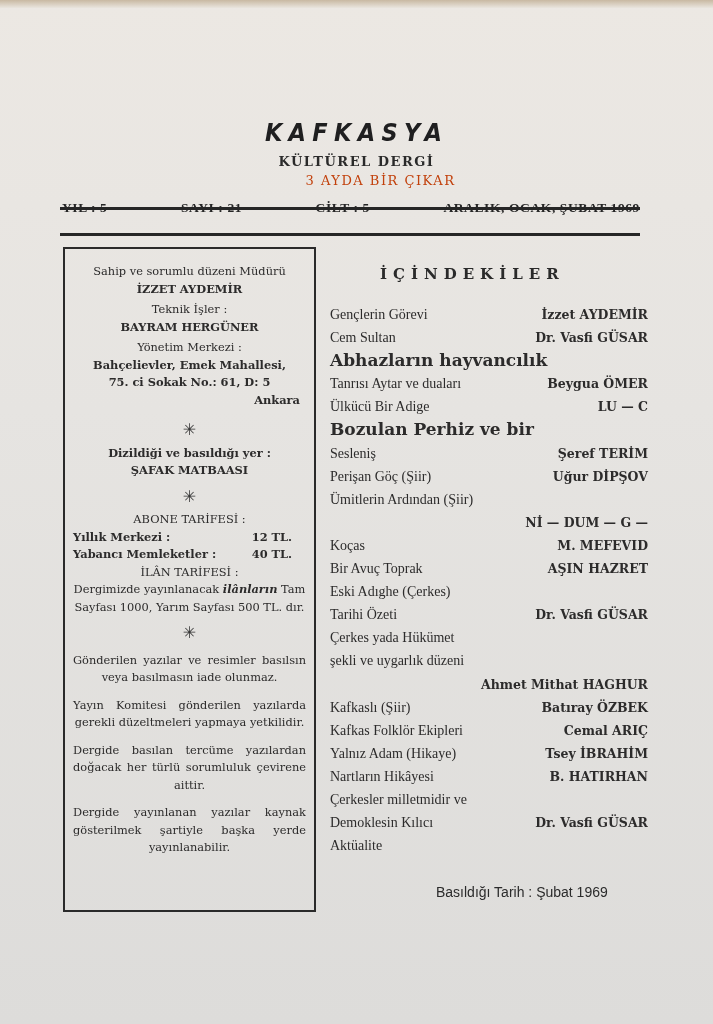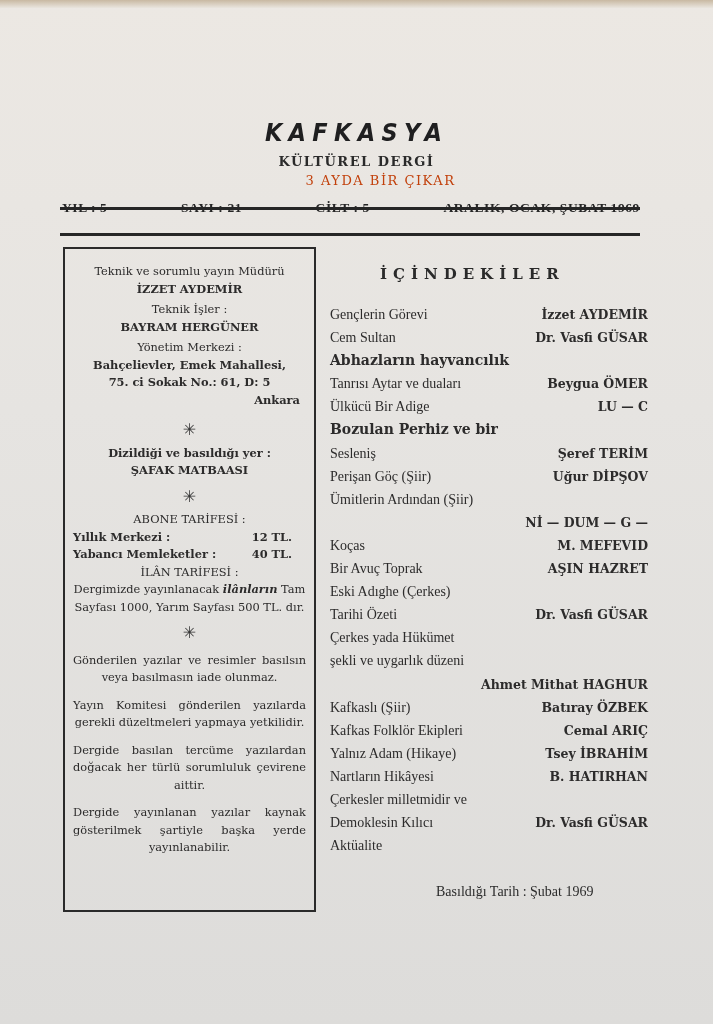--- a/index.html
+++ b/index.html
@@ -29,45 +29,45 @@
     .box .star { font-size:16px; margin:8px 0 6px 0; color:#333; }
     .box .row { display:flex; justify-content:space-between; font-weight:bold; padding-right:14px; }
     .box .para { text-align:justify; text-align-last:center; margin-top:10px; }
     .box .ital { font-style:italic; font-weight:bold; }
     .toc-title { position:absolute; left:380px; top:265px; font-weight:bold; font-size:15px;
       letter-spacing:6px; color:#2a2a2a; }
     .toc { position:absolute; left:330px; top:303px; width:318px; font-size:14px;
       line-height:23.1px; font-family:"Liberation Serif", serif; }
     .toc .line { display:flex; justify-content:space-between; white-space:nowrap; }
     .toc .au { font-weight:bold; font-family:"DejaVu Serif", serif; font-size:12.5px; }
-    .toc .boldt { font-weight:bold; font-family:"DejaVu Serif", serif; font-size:14px; }
+    .toc .boldt { font-weight:bold; font-family:"DejaVu Serif", serif; font-size:17px; }
     .toc .r { justify-content:flex-end; }
     .date { position:absolute; left:436px; top:884px; font-size:14px;
-      font-family:Liberation Serif, serif; color:#2b2b2b;text-align:center; }
+      font-family:Liberation Sans, sans-serif; color:#2b2b2b;text-align:center; }
   </style>
 </head>
 <body>
 
 <div class="topedge"></div>
 
 <div class="title mag">KAFKASYA</div>
 <div class="title sub1">KÜLTÜREL DERGİ</div>
 <div class="title sub2">3 AYDA BİR ÇIKAR</div>
 
 <div class="rule" style="top:207px"></div>
 <div class="infobar">
   <span>YIL : 5</span>
   <span>SAYI : 21</span>
   <span>CİLT : 5</span>
   <span>ARALIK, OCAK, ŞUBAT 1969</span>
 </div>
 <div class="rule" style="top:233px"></div>
 
 <div class="box">
-  <div>Teknik ve sorumlu yayın Müdürü</div>
+  <div>Sahip ve sorumlu düzeni Müdürü</div>
   <div class="b">İZZET AYDEMİR</div>
   <div style="margin-top:3px">Teknik İşler :</div>
   <div class="b">BAYRAM HERGÜNER</div>
   <div style="margin-top:3px">Yönetim Merkezi :</div>
   <div class="b">Bahçelievler, Emek Mahallesi,</div>
   <div class="b">75. ci Sokak No.: 61, D: 5</div>
   <div class="b right">Ankara</div>
 
   <div class="star" style="margin-top:12px">✳</div>
   <div class="b">Dizildiği ve basıldığı yer :</div>

